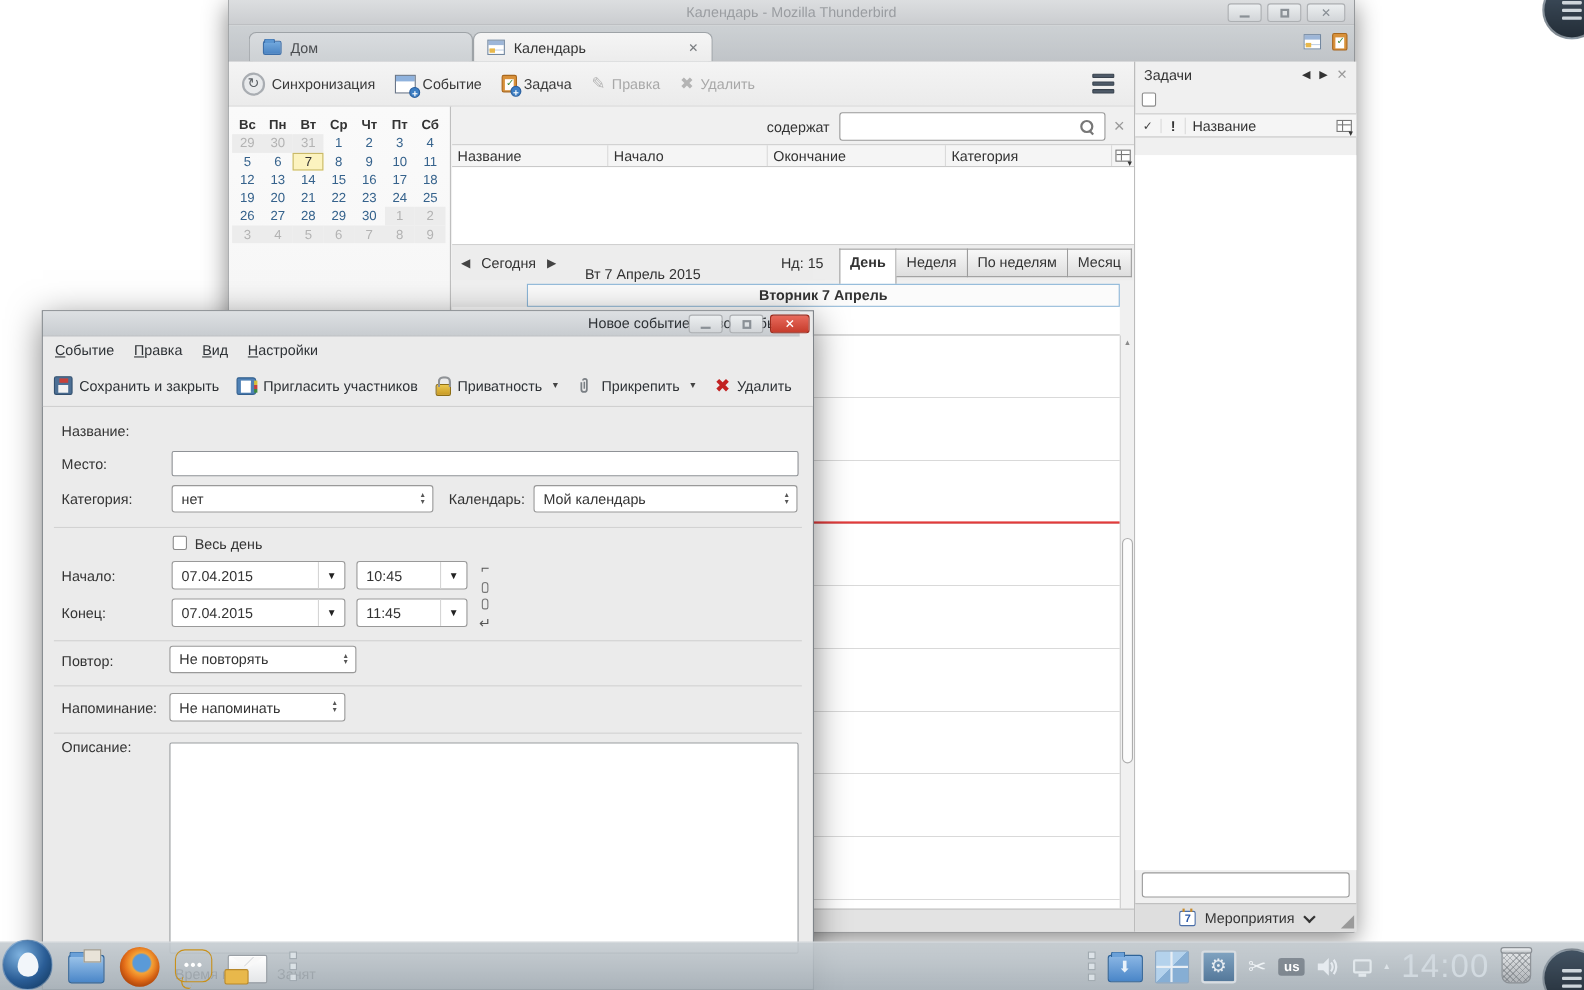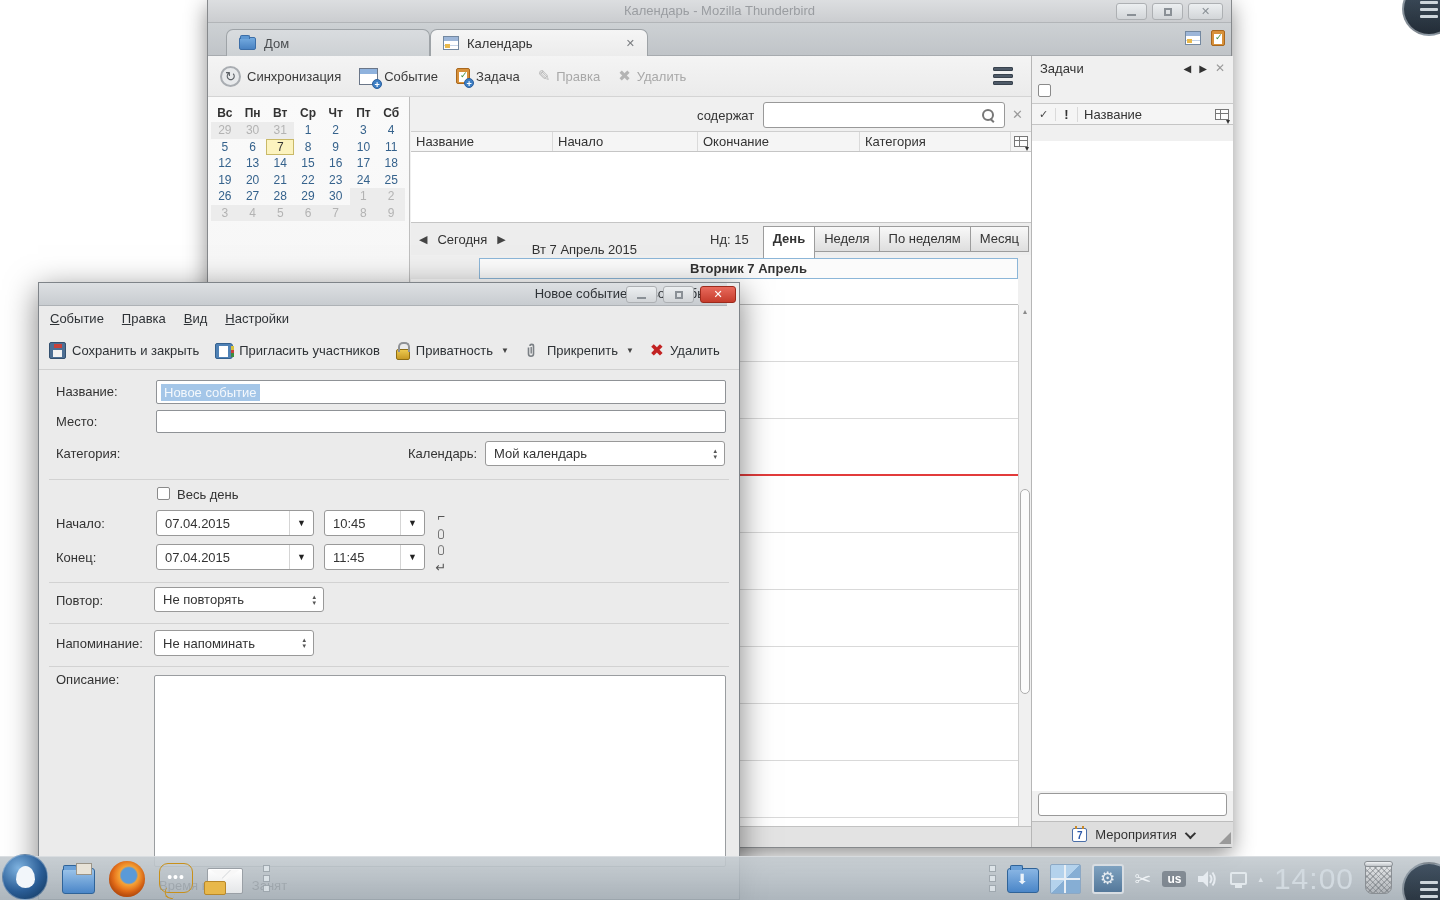--- a/index.html
+++ b/index.html
@@ -474,30 +474,34 @@
         <span class="dd">▼</span>
       </div>
       <div class="dbtn">
         <span class="icon-xred">✖</span>
         <span>Удалить</span>
       </div>
     </div>
 
     <div class="dlg-body">
       <span class="flabel" style="top:14px">Название:</span>
-      <div class="tinput" style="top:10px">
-        <span class="selected-text">Новое событие</span>
-      </div>
 
       <span class="flabel" style="top:44px">Место:</span>
       <div class="tinput" style="top:40px;height:23px">
         <span></span>
       </div>
 
       <span class="flabel" style="top:76px">Категория:</span>
+      <div class="combo" style="left:117px;top:71px;width:238px;height:25px">
+        <span class="val">нет</span>
+        <span class="spin">
+            <span>▴</span>
+            <span>▾</span>
+          </span>
+      </div>
       <span class="flabel" style="left:369px;top:76px">Календарь:</span>
       <div class="combo" style="left:446px;top:71px;width:240px;height:25px">
         <span class="val">Мой календарь</span>
         <span class="spin">
             <span>▴</span>
             <span>▾</span>
           </span>
       </div>
 
       <div class="hr" style="top:109px"></div>

